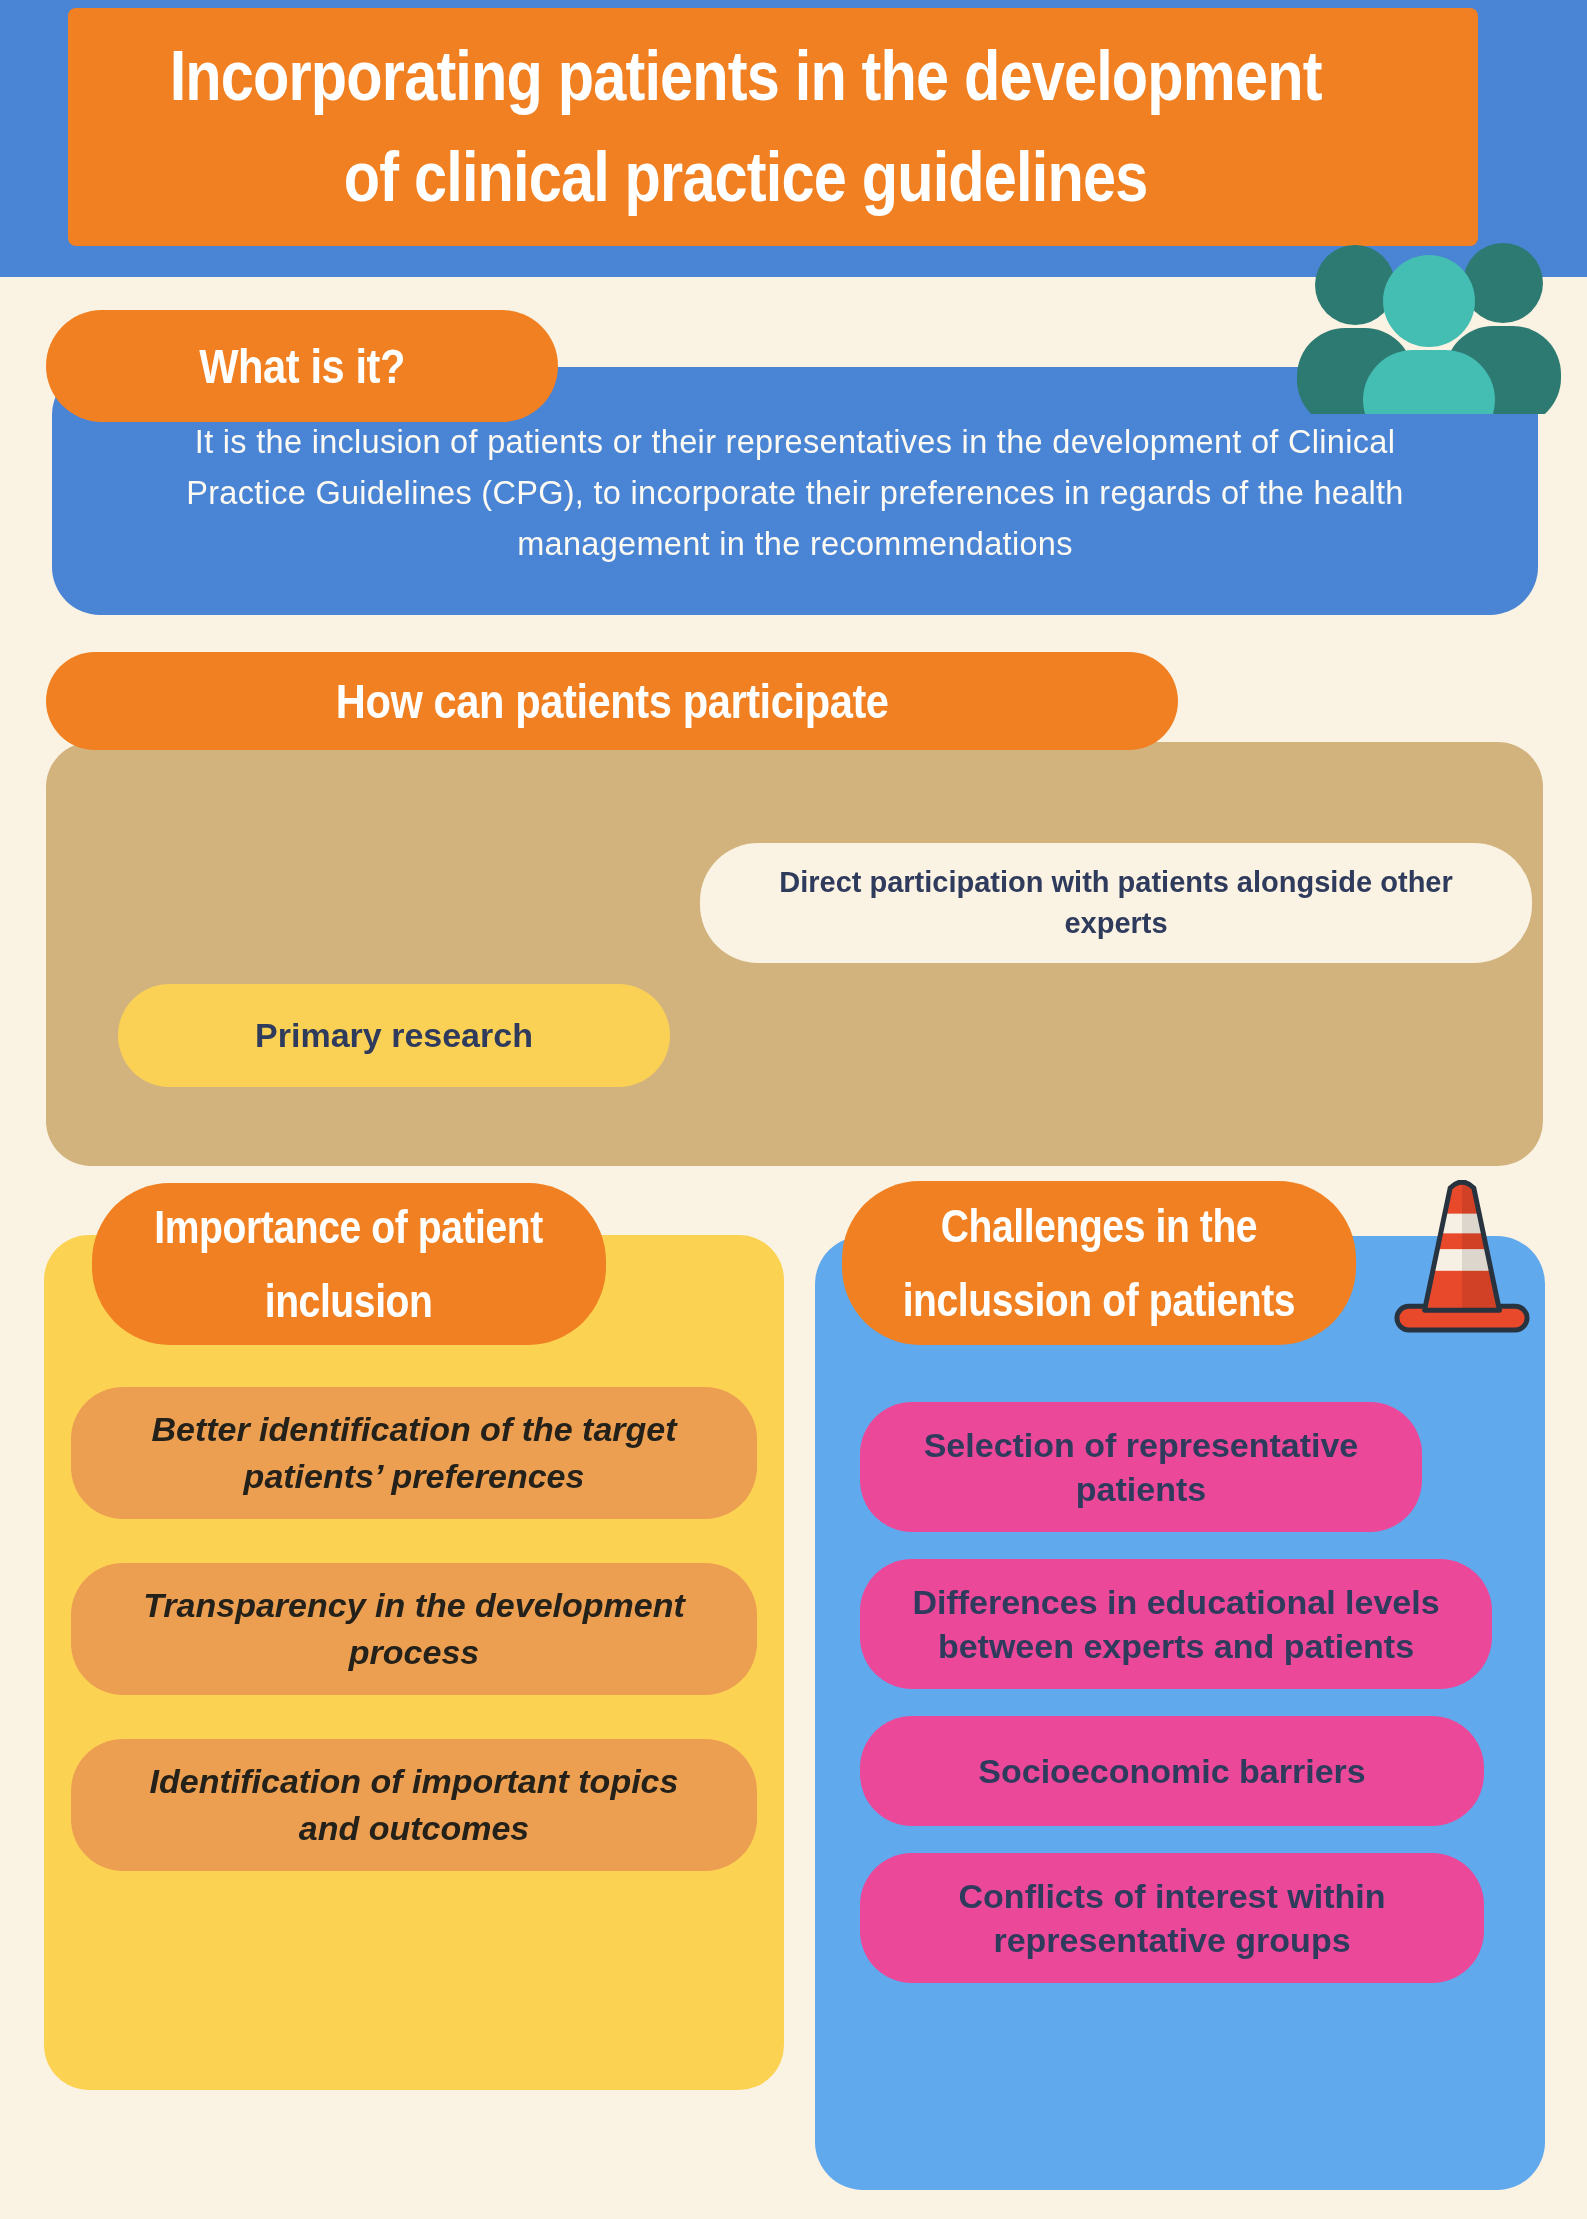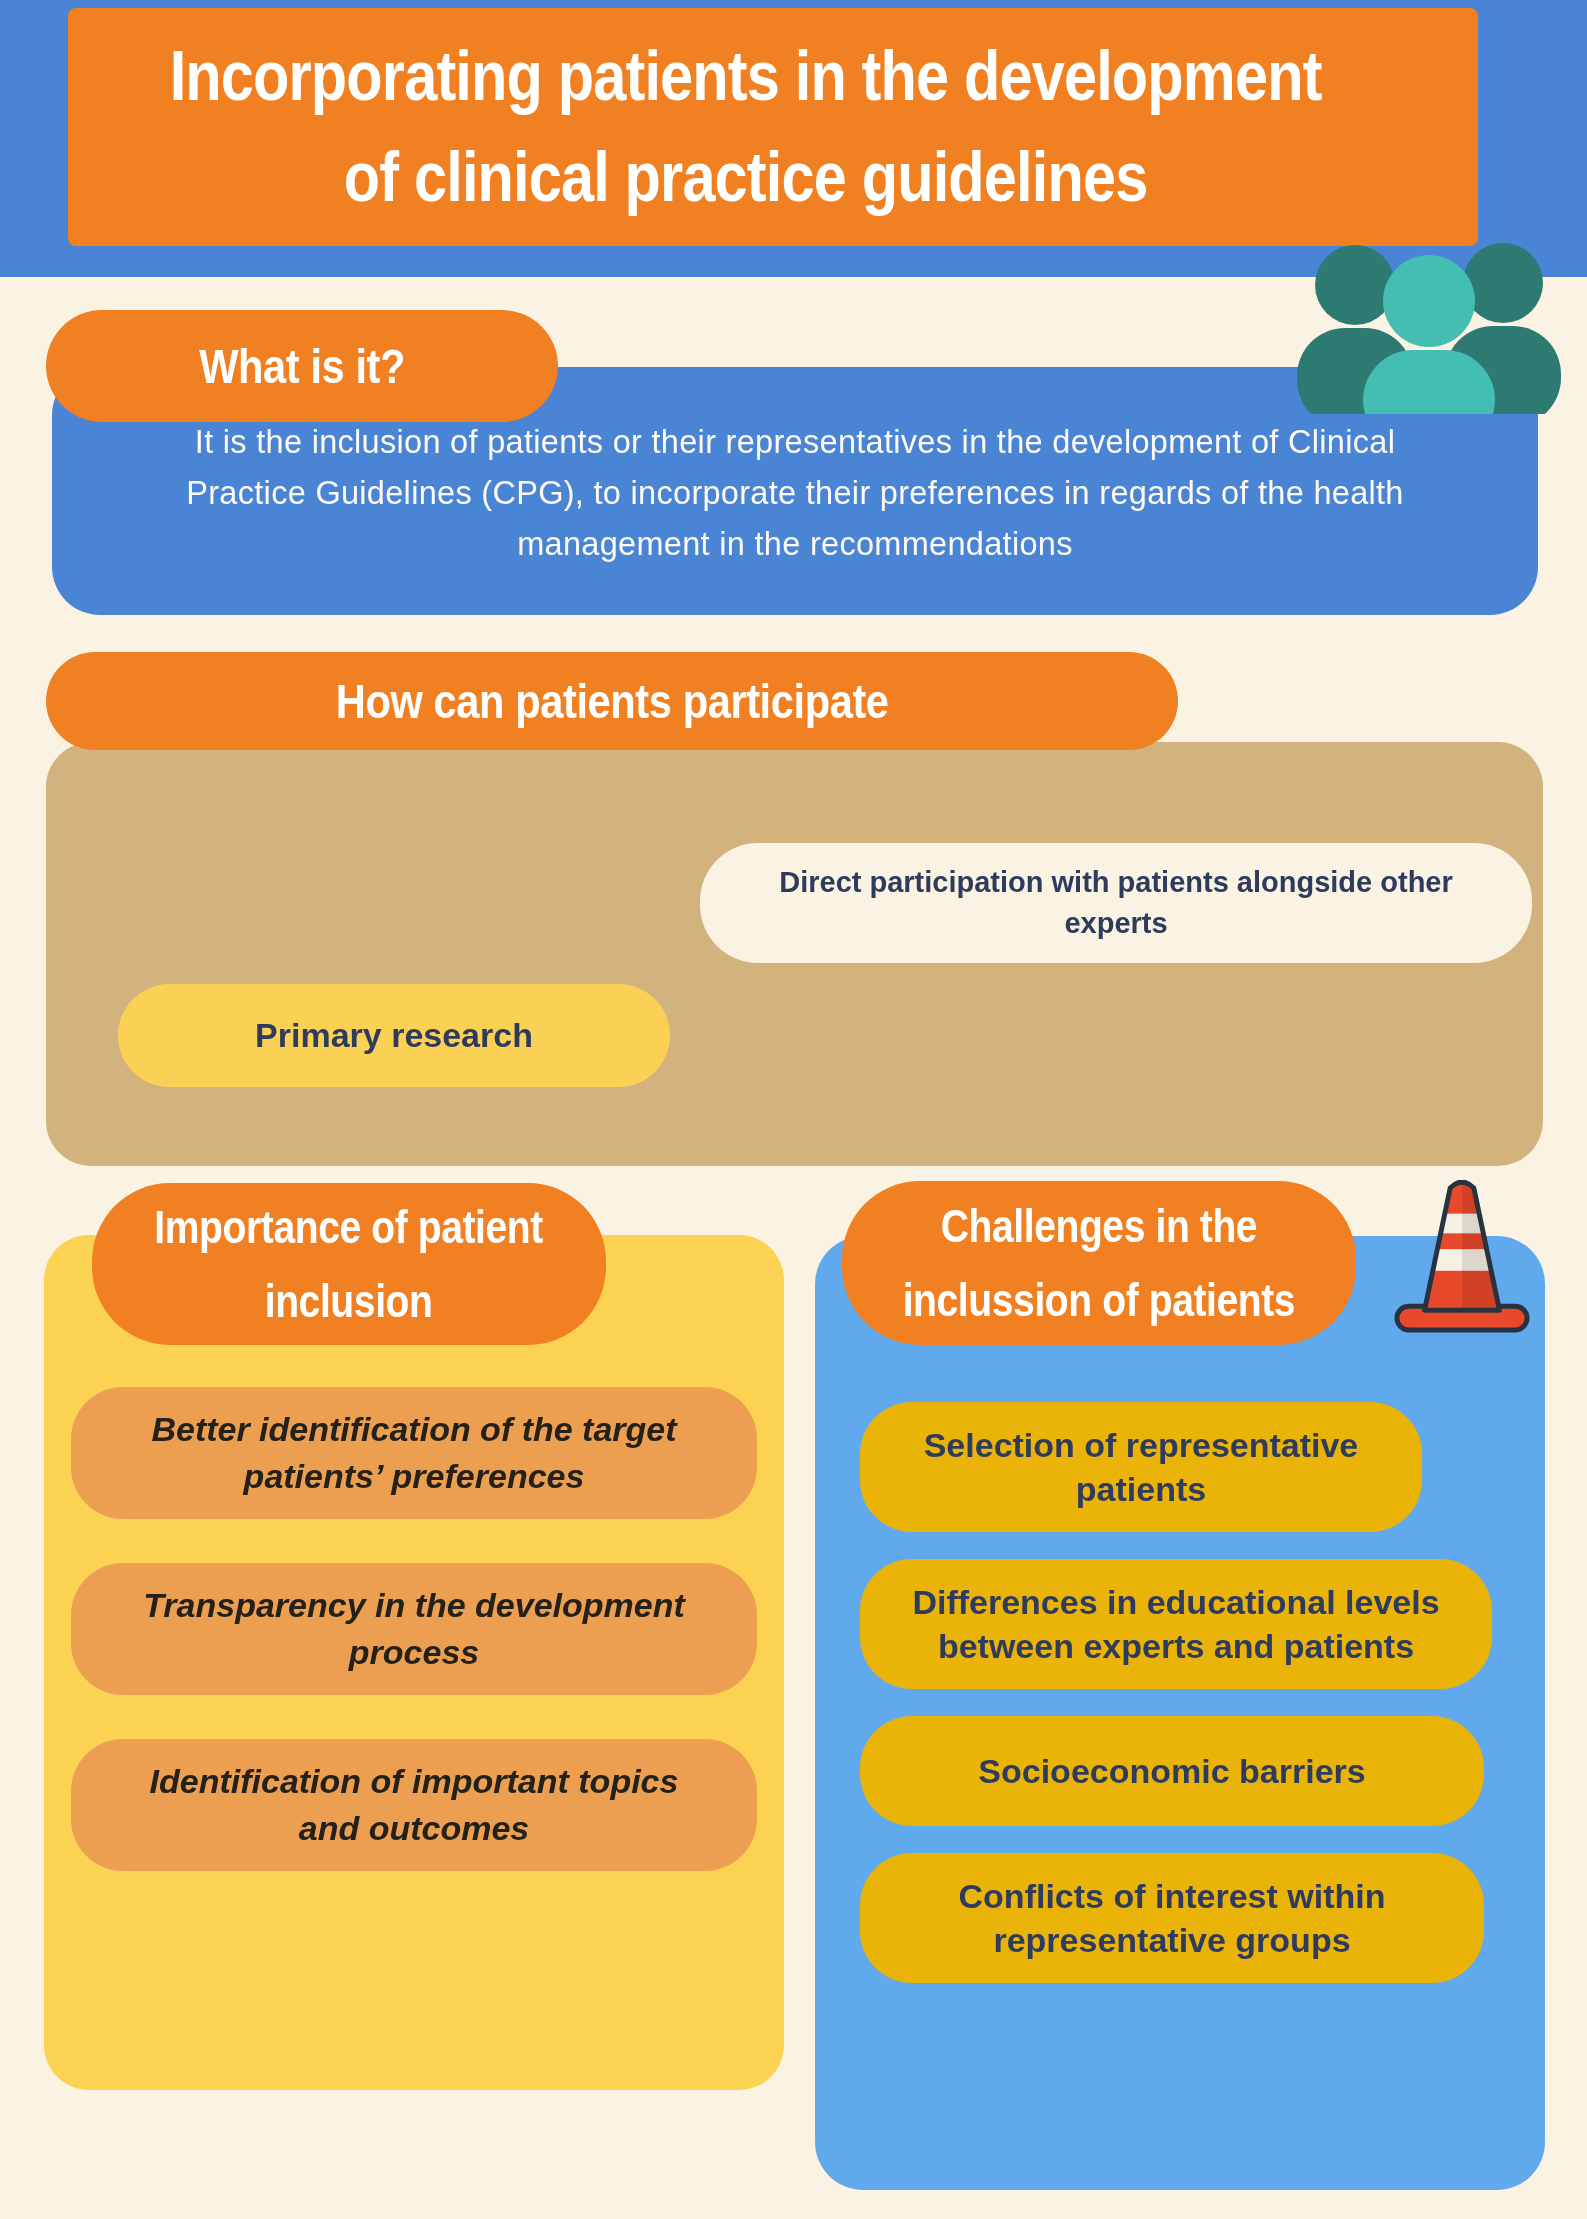--- a/index.html
+++ b/index.html
@@ -36,21 +36,21 @@
   .tp4{left:654px;top:240px;width:832px;height:108px;border-radius:54px;}
 
   .importance-card{left:44px;top:1235px;width:740px;height:855px;background:#FCD253;border-radius:45px;z-index:1;display:flex;flex-direction:column;align-items:center;padding-top:152px;box-sizing:border-box;gap:44px;font-style:italic;}
   .importance-pill{left:92px;top:1183px;width:514px;height:162px;border-radius:78px;}
   .importance-pill .header-text{font-size:46px;line-height:74px;}
   .orange-item{background:#EC9E51;width:686px;min-height:132px;border-radius:52px;display:flex;align-items:center;justify-content:center;color:#24211A;font-weight:700;font-size:34px;line-height:47px;text-align:center;white-space:pre-line;flex:0 0 auto;}
 
   .challenges-card{left:815px;top:1236px;width:730px;height:954px;background:#61A9ED;border-radius:48px;z-index:1;display:flex;flex-direction:column;align-items:flex-start;padding:166px 0 0 45px;box-sizing:border-box;gap:27px;}
   .challenges-pill{left:842px;top:1181px;width:514px;height:164px;border-radius:78px;}
   .challenges-pill .header-text{font-size:46px;line-height:74px;}
-  .yellow-item{background:#eab308;display:flex;align-items:center;justify-content:center;color:#2F3B5C;font-weight:700;font-size:34px;line-height:44px;text-align:center;white-space:pre-line;border-radius:52px;flex:0 0 auto;box-sizing:border-box;padding:0 20px;}
+  .yellow-item{background:#ec4899;display:flex;align-items:center;justify-content:center;color:#2F3B5C;font-weight:700;font-size:34px;line-height:44px;text-align:center;white-space:pre-line;border-radius:52px;flex:0 0 auto;box-sizing:border-box;padding:0 20px;}
   .ci1{width:562px;min-height:130px;}
   .ci2{width:628px;min-height:175px;}
   .ci3{width:632px;min-height:130px;}
   .ci4{width:624px;min-height:110px;}
   .ci5{width:624px;min-height:130px;}
 
   .cone-svg{position:absolute;left:1393px;top:1180px;width:138px;height:155px;z-index:5;}
 </style>
 </head>
 <body>

